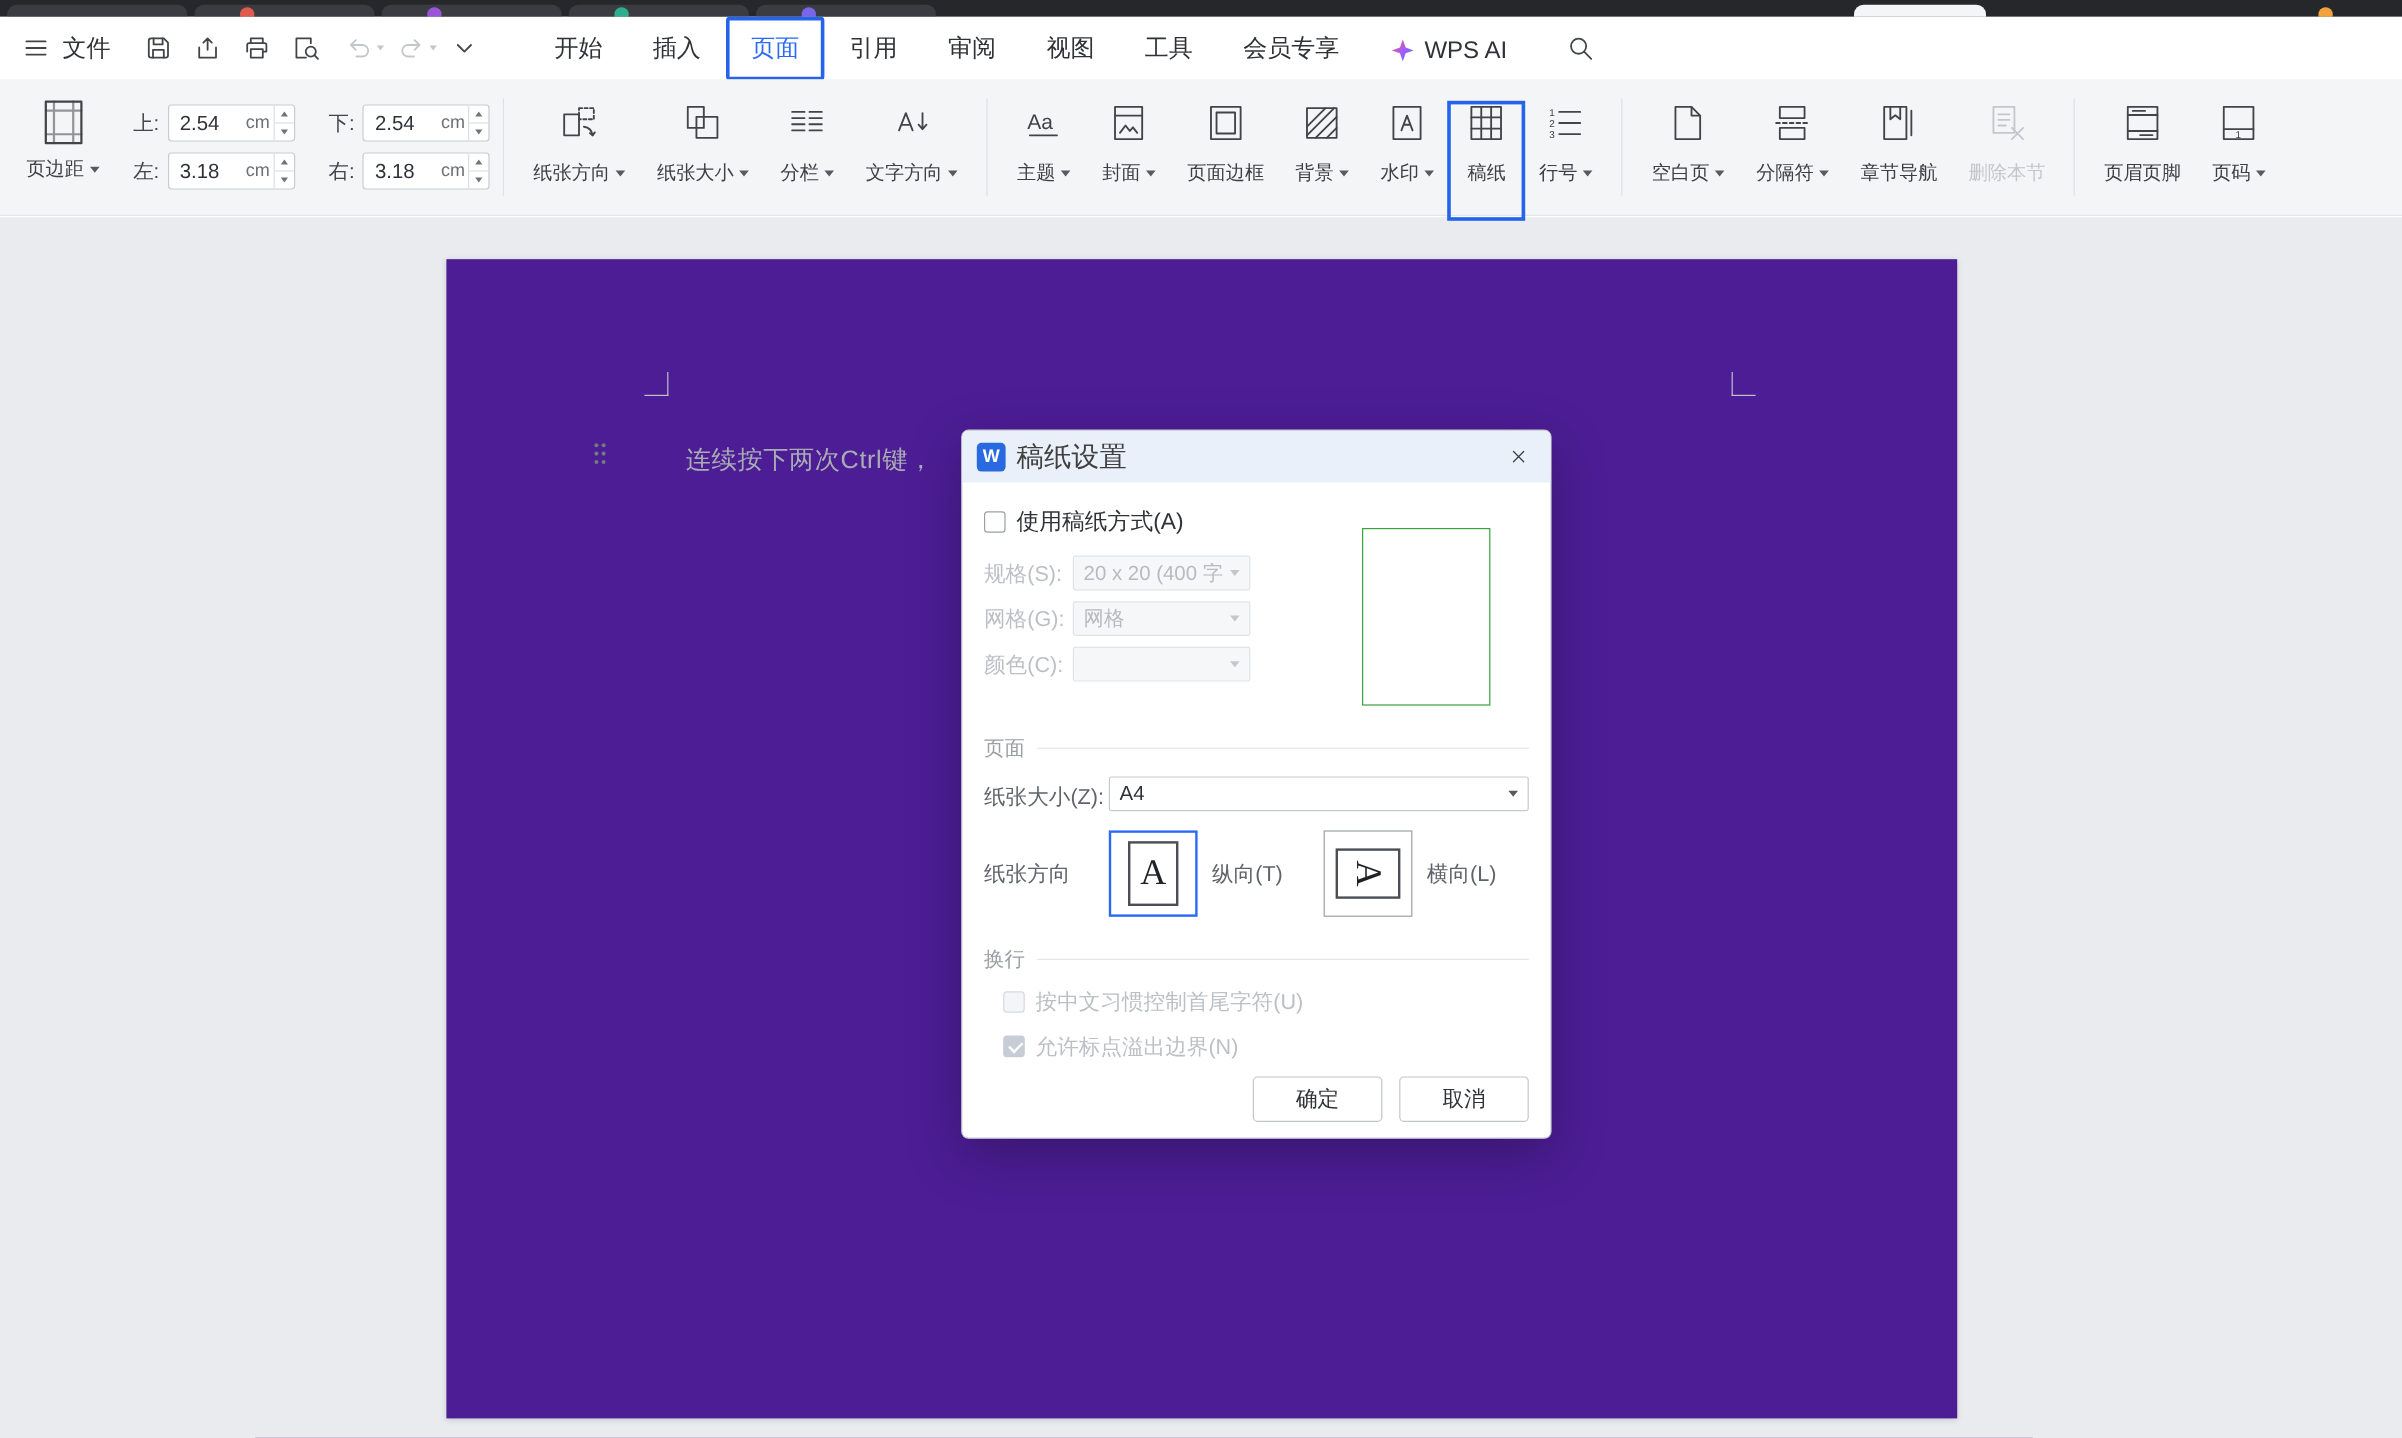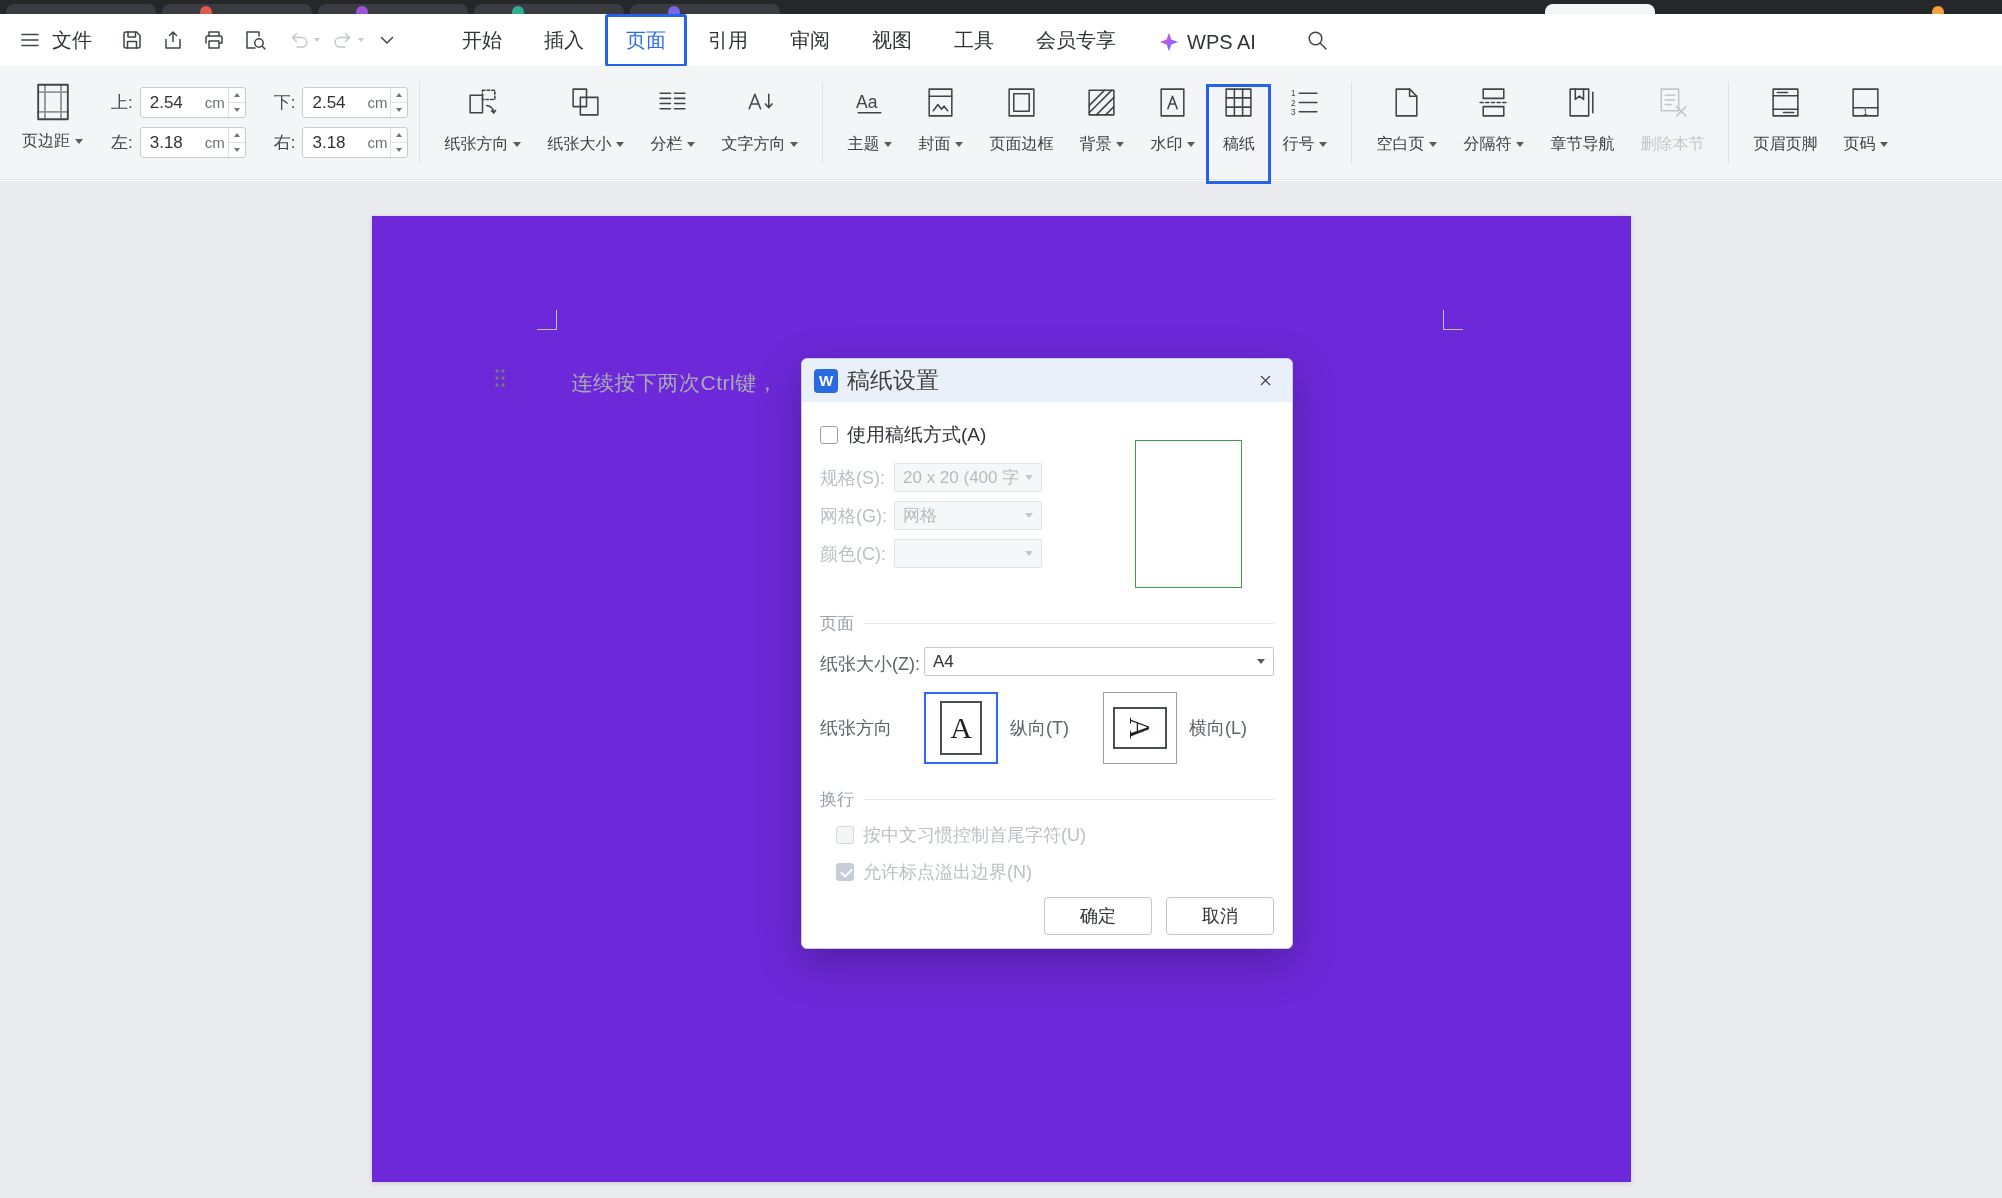--- a/index.html
+++ b/index.html
@@ -67,21 +67,21 @@
   .rsep { width:1px; background:#dde0e4; margin:16px 11px; flex:none; }
   .rbtn { position:relative; display:flex; flex-direction:column; align-items:center; padding:19px 13px 0; color:#41454a; cursor:pointer; }
   .rbtn .ric { width:35px; height:35px; margin-bottom:6px; }
   .ric svg { width:100%; height:100%; }
   .rbtn.disabled { color:#c3c7cc; cursor:default; }
   .rbtn.disabled .rlab { color:#c3c7cc; }
   .anno-box { position:absolute; left:-2px; right:-2px; top:18px; bottom:-5px; border:3px solid #2563eb; pointer-events:none; z-index:5; }
 
   
   .docarea { position:absolute; top:181px; left:0; right:0; bottom:0; background:#e9ebee; overflow:hidden; }
-  .page { position:relative; width:1259px; height:966px; margin:35px auto 0; background:#6d28d9; box-shadow:0 1px 5px rgba(0,0,0,.14); }
+  .page { position:relative; width:1259px; height:966px; margin:35px auto 0; background:#4c1d95; box-shadow:0 1px 5px rgba(0,0,0,.14); }
   .cropmark { position:absolute; width:20px; height:20px; border:0 solid #bfc3c8; }
   .cm-left  { left:165px;  top:94px; border-right-width:1.5px; border-bottom-width:1.5px; }
   .cm-right { left:1071px; top:94px; border-left-width:1.5px;  border-bottom-width:1.5px; }
   .drag-handle { position:absolute; left:120px; top:150px; width:16px; height:26px; color:#74797f; cursor:grab; }
   .drag-handle svg { width:100%; height:100%; }
   .hint-text { position:absolute; left:200px; top:153px; font-size:21px; color:#a9adb3; letter-spacing:.5px; white-space:nowrap; }
 
   
   .dialog { position:absolute; left:801px; top:358px; width:492px; height:591px; background:#fff; border:1px solid #c7cbd2; border-radius:6px; box-shadow:0 14px 44px rgba(0,0,0,.25); z-index:50; }
   .dlg-title { height:43px; display:flex; align-items:center; padding:0 12px; background:#eaf0fa; border-radius:6px 6px 0 0; }

